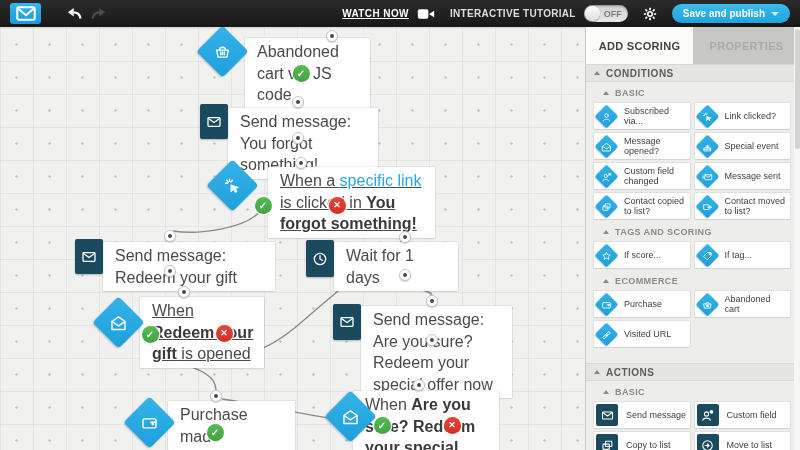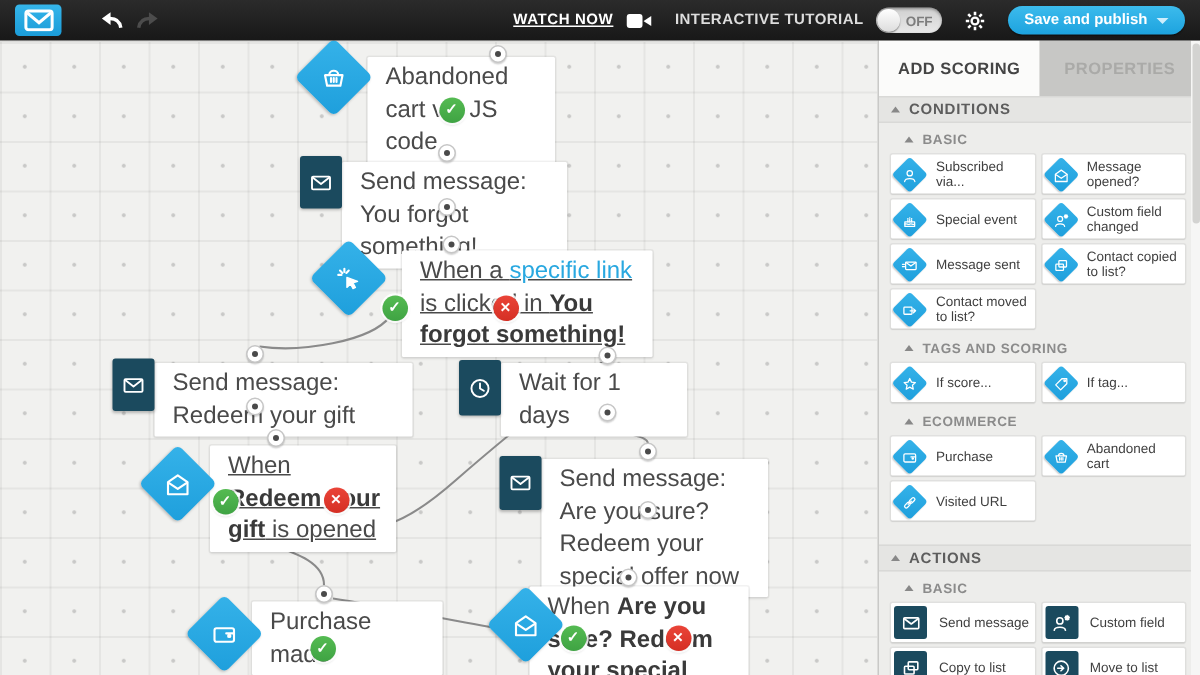--- a/index.html
+++ b/index.html
@@ -309,20 +309,33 @@
                 </svg>
               </span>
             </div>
             <div class="tile-label">Subscribed via...</div>
           </div>
           <div class="tile">
             <div class="tile-dia">
               <span>
                 <svg width="12" height="12" viewBox="0 0 24 24">
                   <g fill="none" stroke="#fff" stroke-width="1.7" stroke-linecap="round" stroke-linejoin="round">
+                    <path d="M8.5 3.6v2.6M3.6 8.5h2.6M5 5l1.9 1.9M12 5l-1.9 1.9"></path>
+                    <path d="M10.5 10.5l8.6 3.1-3.7 1.2 2 3.7-2 1-2-3.7-2.9 2.7z" fill="#fff" stroke-width="1"></path>
+                  </g>
+                </svg>
+              </span>
+            </div>
+            <div class="tile-label">Link clicked?</div>
+          </div>
+          <div class="tile">
+            <div class="tile-dia">
+              <span>
+                <svg width="12" height="12" viewBox="0 0 24 24">
+                  <g fill="none" stroke="#fff" stroke-width="1.7" stroke-linecap="round" stroke-linejoin="round">
                     <path d="M4.2 9.8L12 4.4l7.8 5.4v9.8H4.2z"></path>
                     <path d="M4.5 10.2L12 15.3l7.5-5.1"></path>
                   </g>
                 </svg>
               </span>
             </div>
             <div class="tile-label">Message opened?</div>
           </div>
           <div class="tile">
             <div class="tile-dia">

